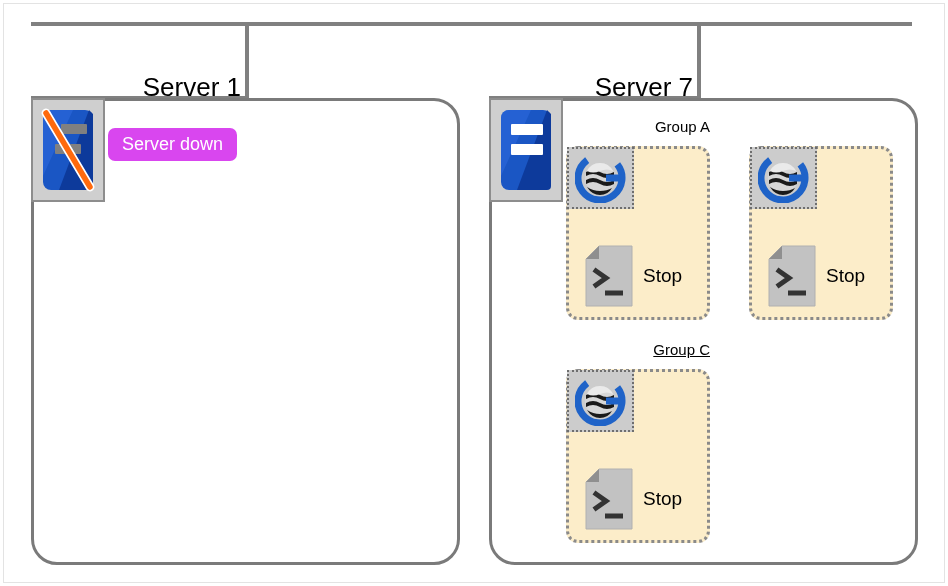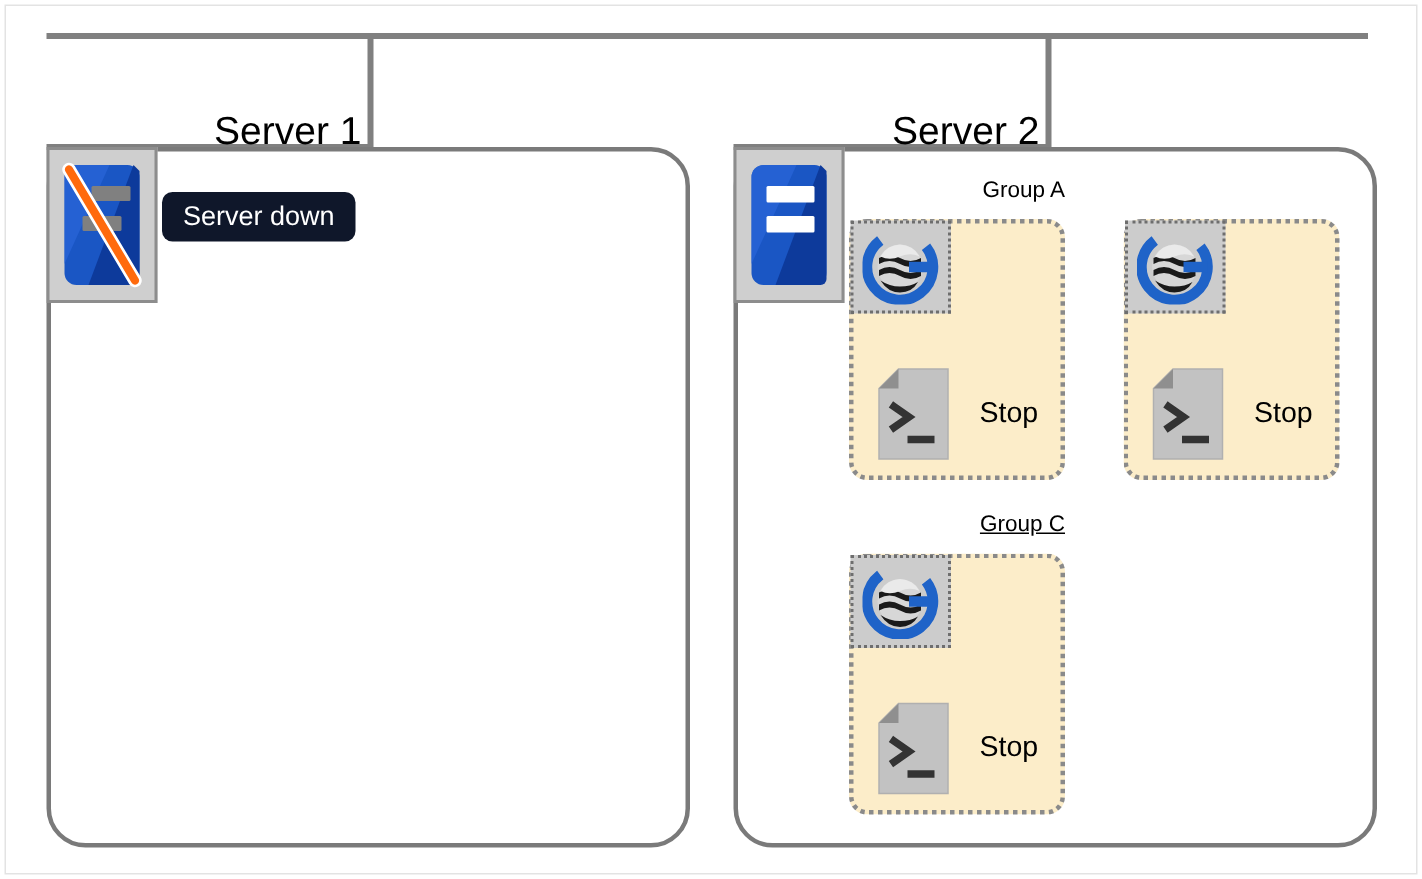--- a/index.html
+++ b/index.html
@@ -63,21 +63,21 @@
     height: 104px;
     display: flex;
     align-items: center;
     justify-content: center;
   }
   .server-icon svg { display: block; }
 
   
   .status-badge {
     position: absolute;
-    background: #0f172a;
+    background: #d946ef;
     color: #ffffff;
     font-size: 18px;
     border-radius: 7px;
     padding: 7px 14px 8px 14px;
     line-height: 1;
     white-space: nowrap;
   }
 
   
   .group-box {
@@ -105,21 +105,21 @@
     align-items: center;
     justify-content: center;
   }
   .app-icon svg { display: block; }
 
   
   .script-row {
     position: absolute;
     display: flex;
     align-items: center;
-    gap: 20px;
+    gap: 10px;
   }
   .script-icon { width: 48px; height: 62px; display:block; }
   .script-label {
     font-size: 19px;
     color: #000000;
     white-space: nowrap;
   }
 </style>
 </head>
 <body>
@@ -145,21 +145,21 @@
       <path d="M50 4 L54 8 L54 80 A4 4 0 0 1 50 84 L20 84 Z" fill="#0d3a9b"></path>
       <rect x="22" y="18" width="26" height="10" rx="1" fill="#808080"></rect>
       <rect x="16" y="38" width="26" height="10" rx="1" fill="#808080"></rect>
       <line x1="7" y1="7" x2="51" y2="81" stroke="#ffffff" stroke-width="9" stroke-linecap="round"></line>
       <line x1="7" y1="7" x2="51" y2="81" stroke="#ff6a0d" stroke-width="5.5" stroke-linecap="round"></line>
     </svg>
   </div>
 
   <div class="status-badge" style="left:108px; top:128px;">Server down</div>
 
-  <div class="server-title" style="left:504px; top:72px; width:189px;">Server 2</div>
+  <div class="server-title" style="left:504px; top:72px; width:189px;">Server 7</div>
 
   <div class="server-box" style="left:489px; top:98px; width:429px; height:467px;"></div>
 
   <div class="server-icon" style="left:489px; top:98px;">
     <svg width="58" height="88" viewBox="0 0 58 88" aria-hidden="true">
       <rect x="4" y="4" width="50" height="80" rx="8" fill="#1a56c4"></rect>
       <path d="M4 70 L4 12 A8 8 0 0 1 12 4 L34 4 Z" fill="#2a66d8" opacity="0.75"></path>
       <path d="M50 4 L54 8 L54 80 A4 4 0 0 1 50 84 L20 84 Z" fill="#0d3a9b"></path>
       <rect x="14" y="18" width="32" height="11" rx="1" fill="#ffffff"></rect>
       <rect x="14" y="38" width="32" height="11" rx="1" fill="#ffffff"></rect>

